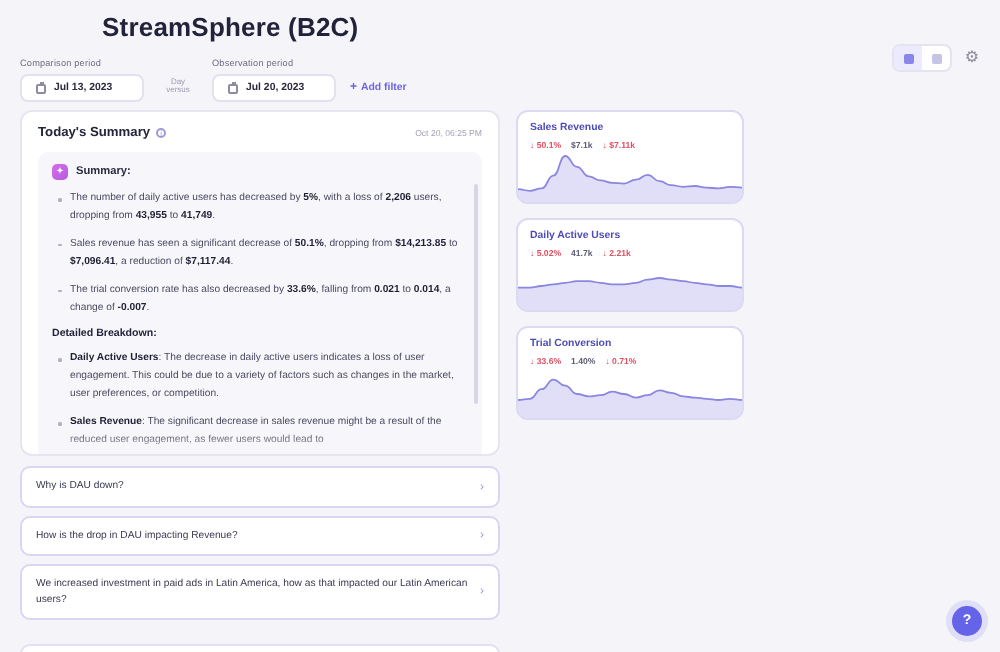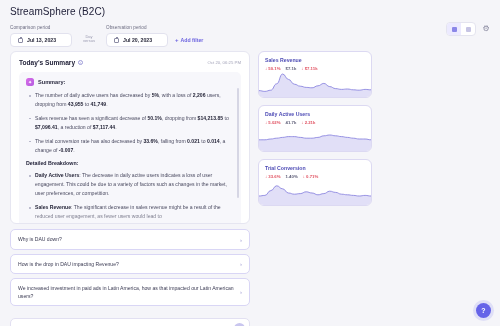--- a/index.html
+++ b/index.html
@@ -6,21 +6,21 @@
   html, body {
     width: 500px; height: 326px;
     background: #f4f4f8;
     font-family: "Liberation Sans", sans-serif;
     overflow: hidden;
   }
   .app { position: relative; width: 500px; height: 326px; background: #f5f5f9; }
 
   
   .topbar { padding: 6px 10px 0 10px; }
-  .app-title { font-size: 10px; font-weight: normal; color: #22223b; letter-spacing: .1px; }
+  .app-title { font-size: 13px; font-weight: bold; color: #22223b; letter-spacing: .1px; margin-left: 41px; }
 
   .filters { display: flex; align-items: flex-end; gap: 7px; margin-top: 8px; position: relative; }
   .filter-group { display: flex; flex-direction: column; gap: 3px; }
   .filter-label { font-size: 4.6px; color: #6b6b80; letter-spacing: .1px; }
   .date-pill {
     display: flex; align-items: center; gap: 4px;
     background: #ffffff; border: 1px solid #e2e2ee; border-radius: 4px;
     padding: 3px 7px; height: 14px; min-width: 62px;
   }
   .date-pill .val { font-size: 5.2px; color: #2a2a3c; font-weight: bold; }

